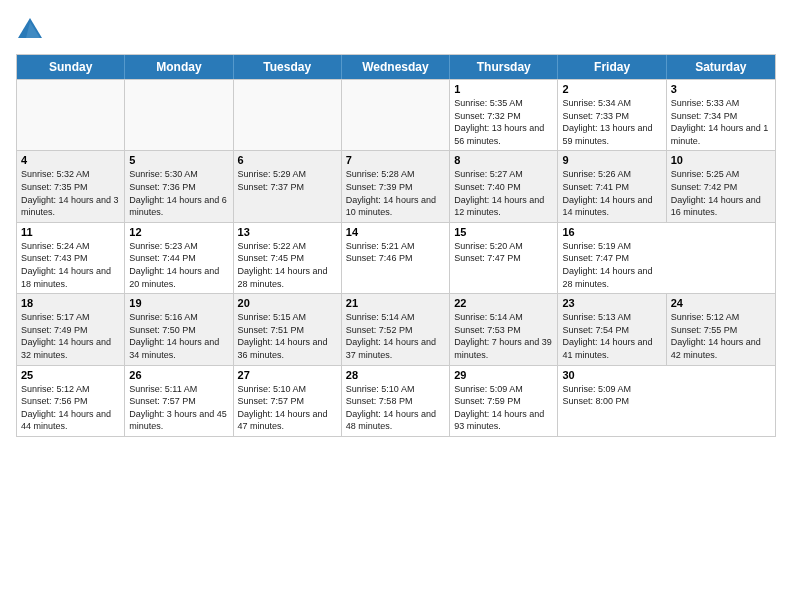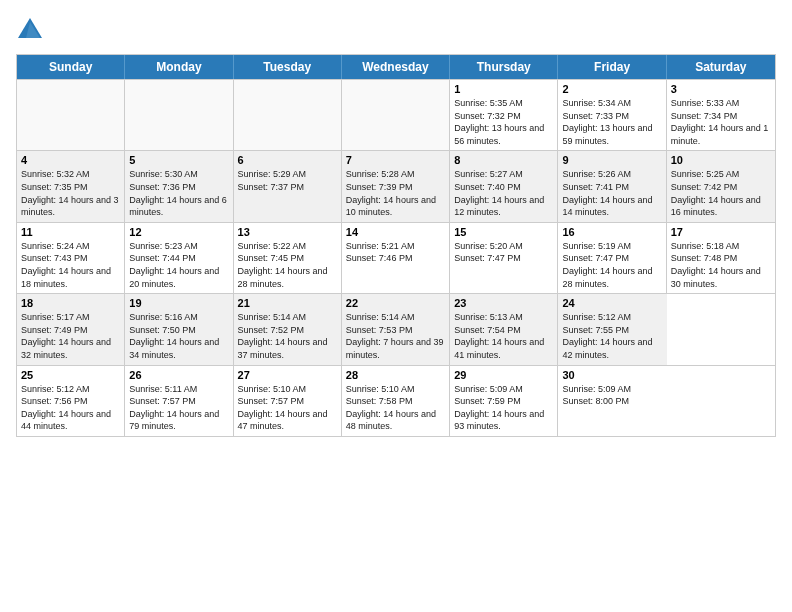--- a/index.html
+++ b/index.html
@@ -239,41 +239,41 @@
             <div class="day-num">15</div>
             <div class="cell-line">Sunrise: 5:20 AM</div>
             <div class="cell-line">Sunset: 7:47 PM</div>
           </div>
           <div class="cal-cell">
             <div class="day-num">16</div>
             <div class="cell-line">Sunrise: 5:19 AM</div>
             <div class="cell-line">Sunset: 7:47 PM</div>
             <div class="cell-line">Daylight: 14 hours and 28 minutes.</div>
           </div>
-          <div class="cal-cell">
-            <div class="day-num">17</div>
-            <div class="cell-line">Sunrise: 5:18 AM</div>
-            <div class="cell-line">Sunset: 7:48 PM</div>
-            <div class="cell-line">Daylight: 14 hours and 30 minutes.</div>
-          </div>
         </div>
         <div class="cal-row">
           <div class="cal-cell shaded">
             <div class="day-num">18</div>
             <div class="cell-line">Sunrise: 5:17 AM</div>
             <div class="cell-line">Sunset: 7:49 PM</div>
             <div class="cell-line">Daylight: 14 hours and 32 minutes.</div>
           </div>
           <div class="cal-cell shaded">
             <div class="day-num">19</div>
             <div class="cell-line">Sunrise: 5:16 AM</div>
             <div class="cell-line">Sunset: 7:50 PM</div>
             <div class="cell-line">Daylight: 14 hours and 34 minutes.</div>
           </div>
           <div class="cal-cell shaded">
+            <div class="day-num">20</div>
+            <div class="cell-line">Sunrise: 5:15 AM</div>
+            <div class="cell-line">Sunset: 7:51 PM</div>
+            <div class="cell-line">Daylight: 14 hours and 36 minutes.</div>
+          </div>
+          <div class="cal-cell shaded">
             <div class="day-num">21</div>
             <div class="cell-line">Sunrise: 5:14 AM</div>
             <div class="cell-line">Sunset: 7:52 PM</div>
             <div class="cell-line">Daylight: 14 hours and 37 minutes.</div>
           </div>
           <div class="cal-cell shaded">
             <div class="day-num">22</div>
             <div class="cell-line">Sunrise: 5:14 AM</div>
             <div class="cell-line">Sunset: 7:53 PM</div>
             <div class="cell-line">Daylight: 7 hours and 39 minutes.</div>
@@ -295,21 +295,21 @@
           <div class="cal-cell">
             <div class="day-num">25</div>
             <div class="cell-line">Sunrise: 5:12 AM</div>
             <div class="cell-line">Sunset: 7:56 PM</div>
             <div class="cell-line">Daylight: 14 hours and 44 minutes.</div>
           </div>
           <div class="cal-cell">
             <div class="day-num">26</div>
             <div class="cell-line">Sunrise: 5:11 AM</div>
             <div class="cell-line">Sunset: 7:57 PM</div>
-            <div class="cell-line">Daylight: 14 hours and 79 minutes.</div>
+            <div class="cell-line">Daylight: 3 hours and 45 minutes.</div>
           </div>
           <div class="cal-cell">
             <div class="day-num">27</div>
             <div class="cell-line">Sunrise: 5:10 AM</div>
             <div class="cell-line">Sunset: 7:57 PM</div>
             <div class="cell-line">Daylight: 14 hours and 47 minutes.</div>
           </div>
           <div class="cal-cell">
             <div class="day-num">28</div>
             <div class="cell-line">Sunrise: 5:10 AM</div>

